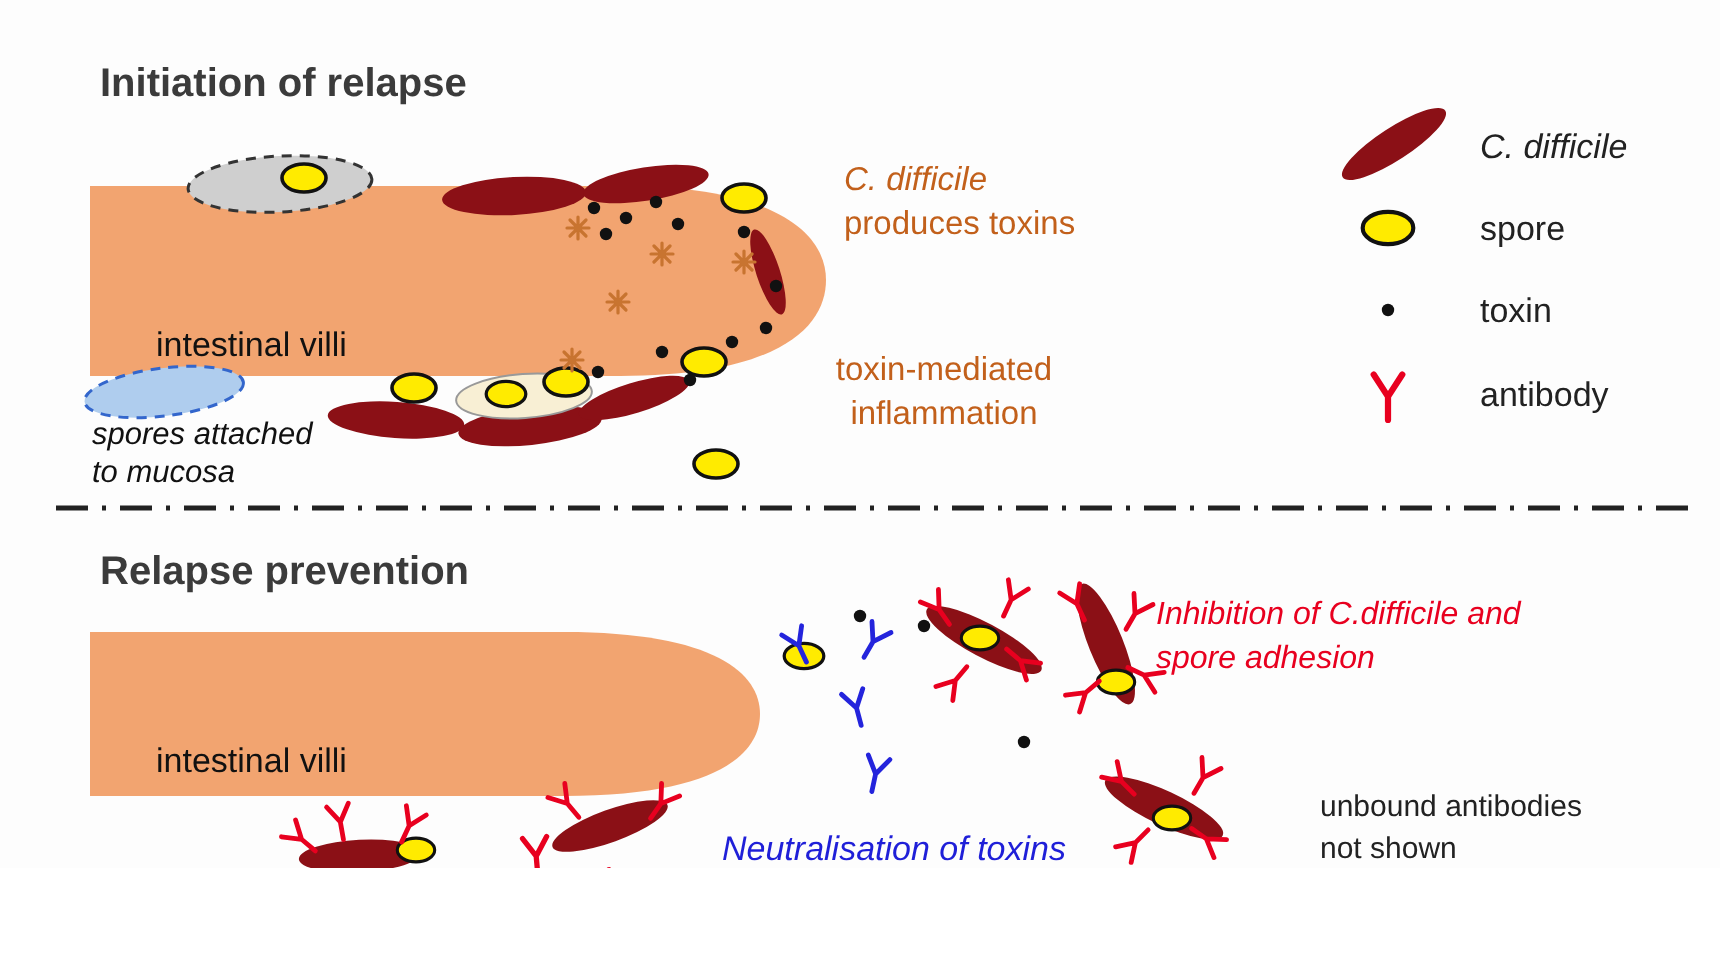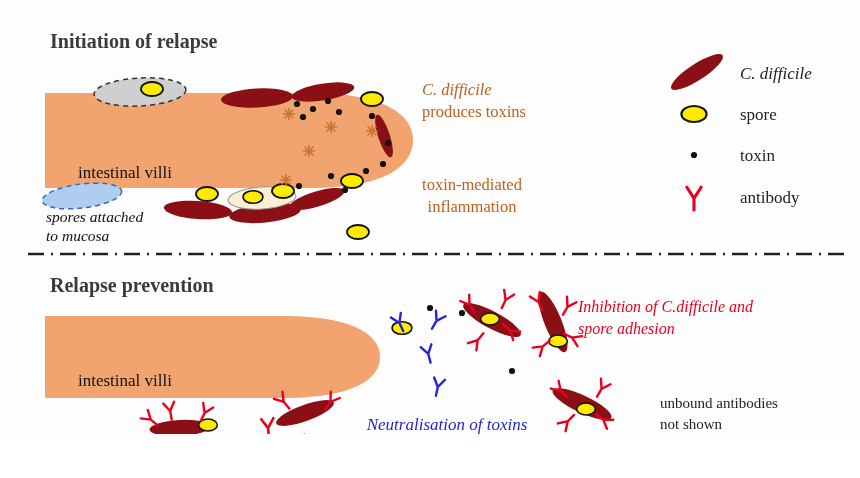--- a/index.html
+++ b/index.html
@@ -1,19 +1,19 @@
 <!DOCTYPE html>
 <html><head>
 <meta charset="utf-8">
 <style>
   html,body{margin:0;padding:0;background:#ffffff;}
   .canvas{
     width:860px;height:434px;position:relative;overflow:hidden;
     background:#fdfdfd;
-    font-family:Liberation Serif, serif;
+    font-family:Liberation Sans, sans-serif;
   }
   svg{display:block;}
   text{fill:#1a1a1a;}
   .title{font-size:20px;font-weight:bold;fill:#3b3b3b;}
   .label{font-size:17px;fill:#111;}
   .label-sm{font-size:15.5px;fill:#111;}
   .italic{font-style:italic;}
   .orange-text{fill:#C2601B;font-size:16.5px;}
   .red-text{fill:#E8001F;font-style:italic;font-size:16px;}
   .blue-text{fill:#1F1FD8;font-style:italic;font-size:17px;}

